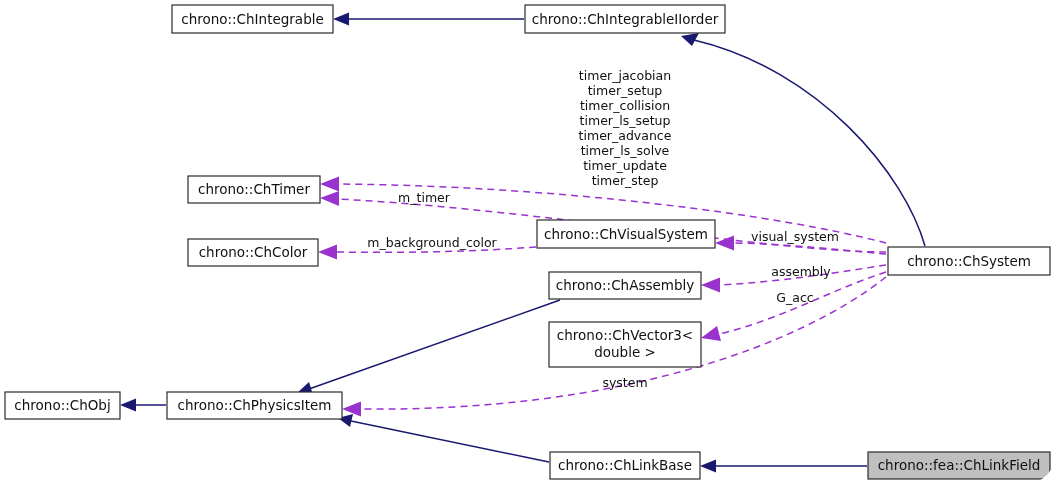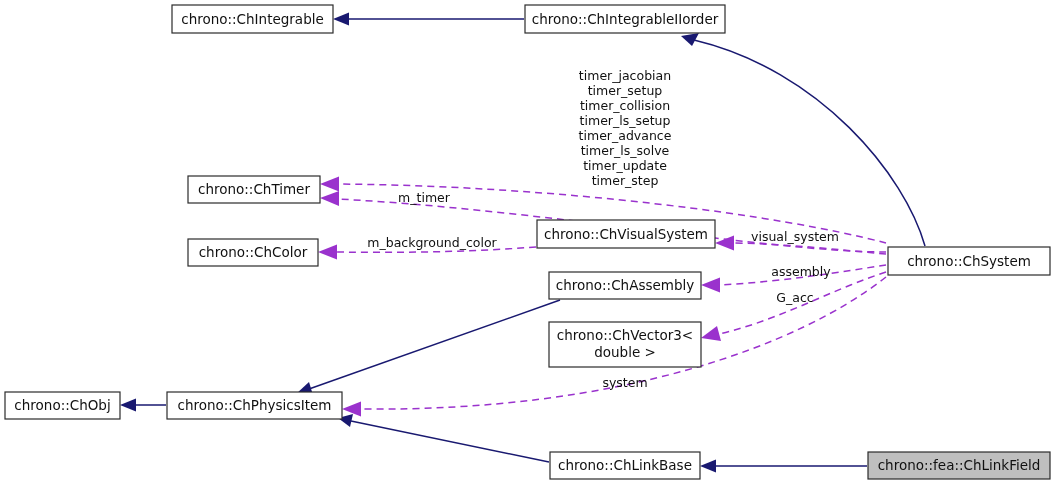--- a/index.html
+++ b/index.html
@@ -7,20 +7,21 @@
     padding: 0;
     background: #ffffff;
   }
   #diagram-root {
     position: relative;
     width: 1056px;
     height: 484px;
     background: #ffffff;
     font-family: "DejaVu Sans", sans-serif;
     overflow: hidden;
+    border-radius: 31px;
   }
   svg.layer {
     position: absolute;
     top: 0;
     left: 0;
     width: 1056px;
     height: 484px;
   }
   .cls-box {
     fill: #ffffff;

